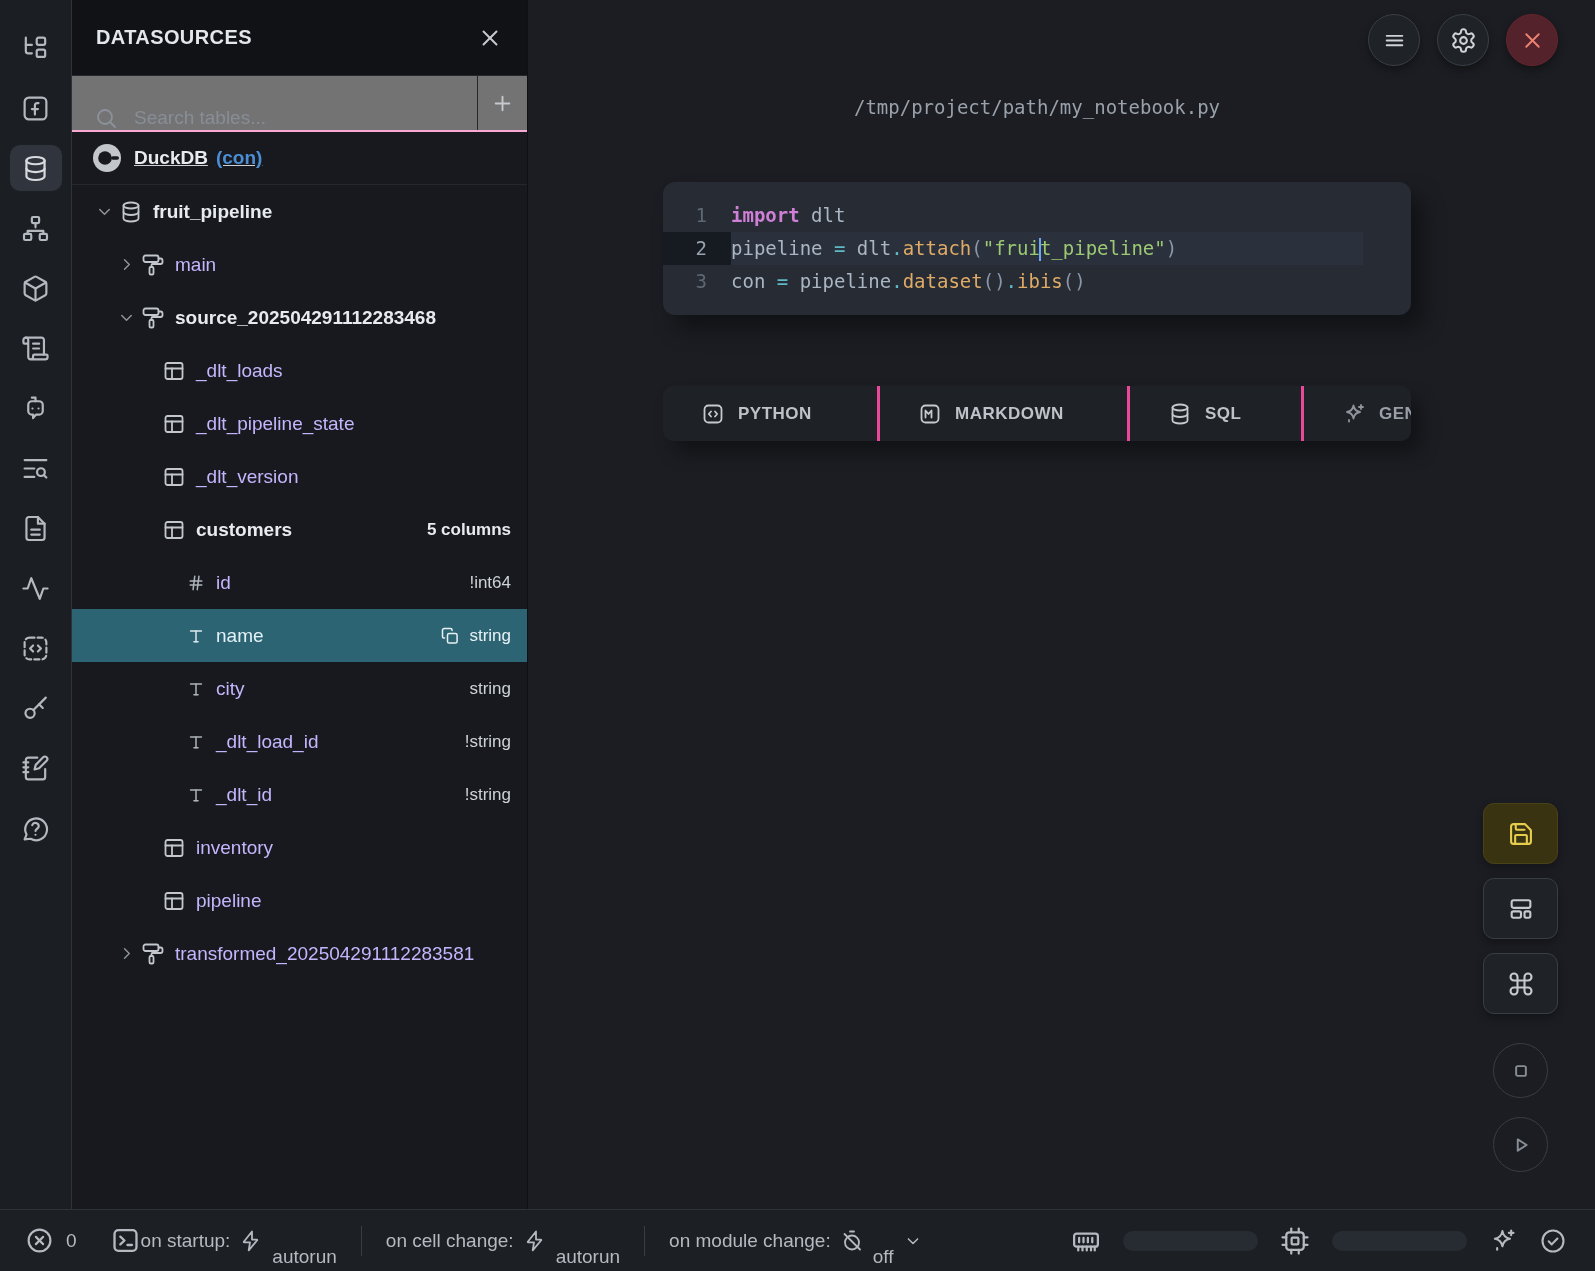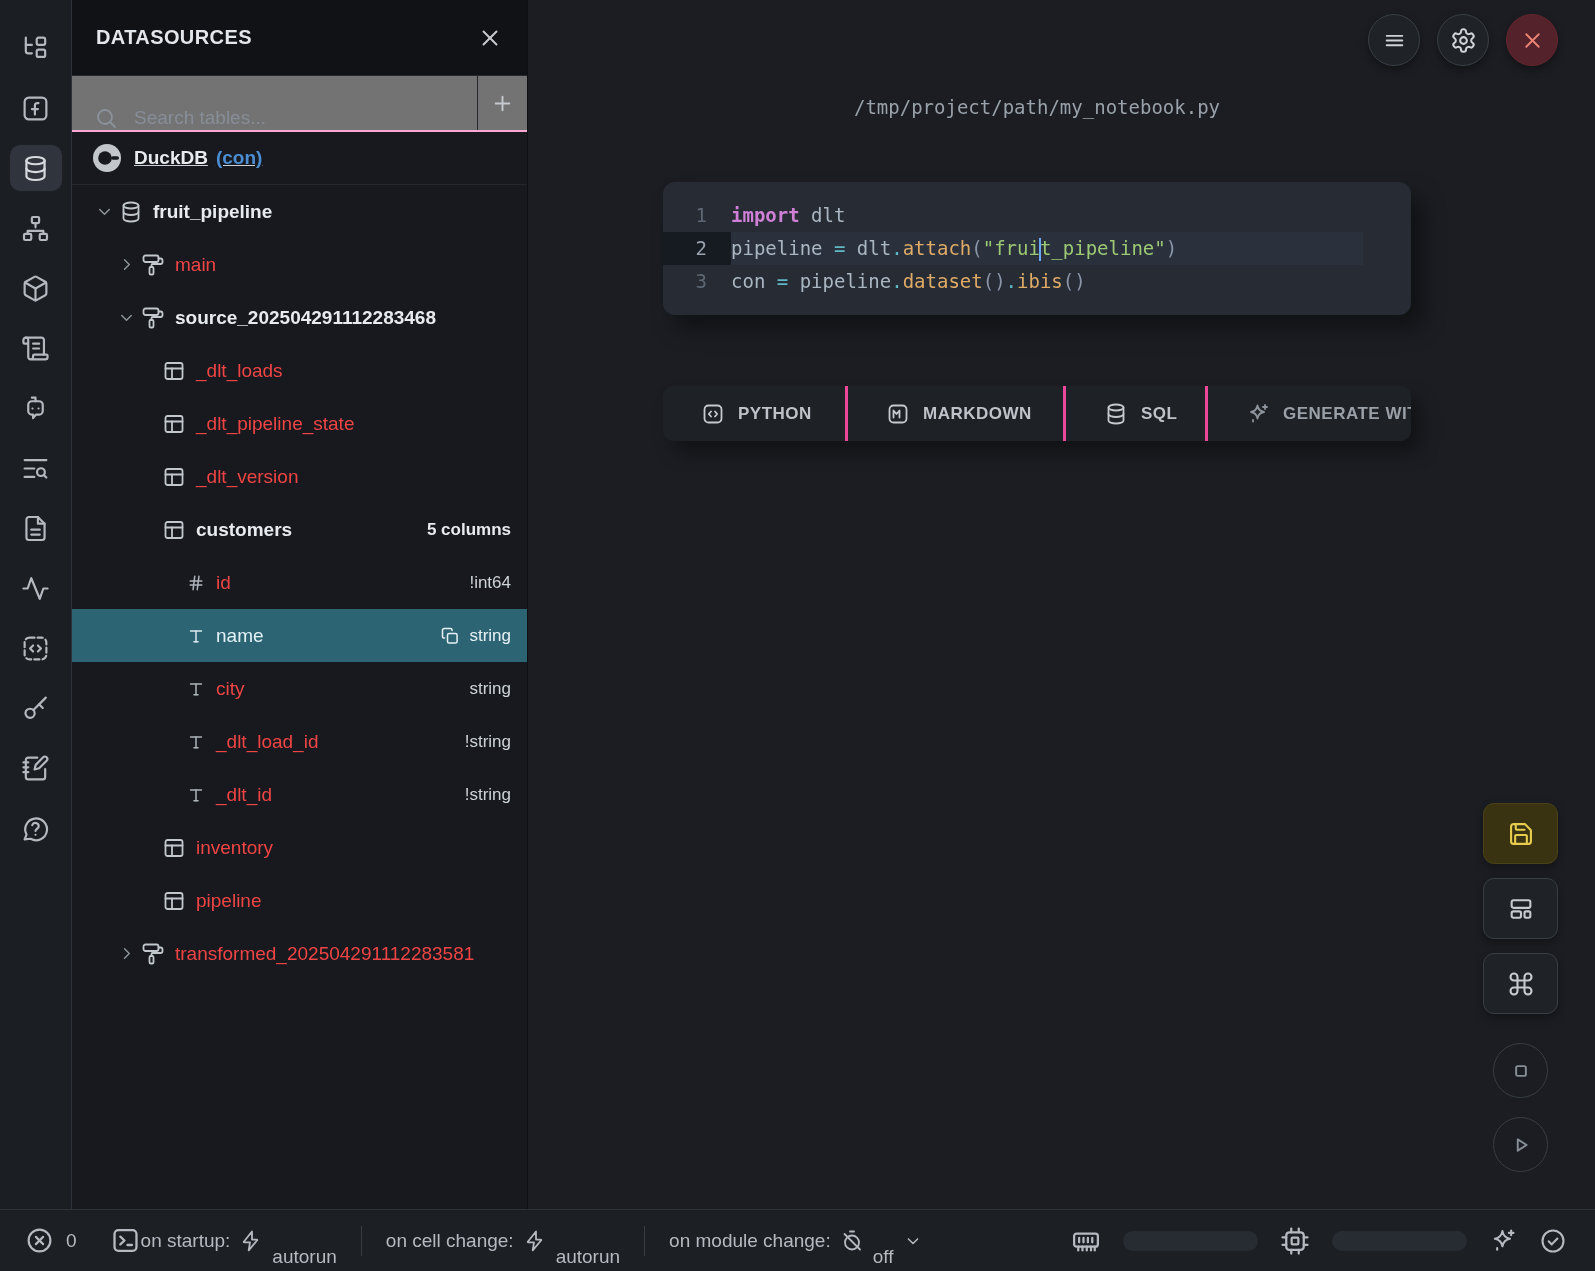--- a/index.html
+++ b/index.html
@@ -32,21 +32,21 @@
     align-items:center;justify-content:center;cursor:pointer;}
 
   #tree{overflow:hidden;}
   .tree-row{height:53px;display:flex;align-items:center;padding-right:16px;box-sizing:border-box;cursor:pointer;}
   .tree-row.conn{border-bottom:1px solid #24272d;}
   .tree-row.selected{background:#2d6473;}
   .tree-row .chev{width:24px;display:flex;justify-content:center;color:#8f969e;flex:none;margin-right:3px;}
   .tree-row .t-ic{color:#c2c7cd;margin-right:10px;display:flex;flex:none;}
   .tree-row .t-ic.dim{color:#aeb4bb;}
   .tree-row.selected .t-ic{color:#dce9ee;}
-  .tree-row .lbl{font-size:19px;color:#ef4444;white-space:nowrap;}
+  .tree-row .lbl{font-size:19px;color:#c4b5fd;white-space:nowrap;}
   .tree-row .lbl.b{font-weight:700;color:#e8ebee;}
   .tree-row.selected .lbl{color:#e3f2f7;}
   .tree-row .meta{margin-left:auto;display:flex;align-items:center;gap:9px;font-size:17px;color:#ced3d9;}
   .tree-row .meta.b{font-weight:700;color:#e8ebee;}
   .tree-row.selected .meta{color:#e8f2f6;}
   .conn-name{font-size:19px;font-weight:700;color:#e8ebee;margin-left:12px;}
   .conn-suffix{font-size:19px;font-weight:700;margin-left:8px;}
 
   
   #main{position:absolute;left:529px;right:0;top:0;bottom:62px;background:#1b1d22;}
@@ -71,21 +71,21 @@
   .codewrap code{position:relative;font-family:inherit;}
   .tk-kw{color:#cf7fd6;font-weight:700;}
   .tk-op{color:#5fb8c5;}
   .tk-fn{color:#dfab66;}
   .tk-str{color:#9cc973;}
   .tk-def{color:#aab6c2;}
   .tk-pa{color:#8b96a8;}
   .cursor{display:inline-block;width:2px;height:23px;background:#6aa7f8;vertical-align:middle;margin:0 -1px;}
 
   #cell-actions{position:absolute;left:134px;top:386px;width:748px;height:55px;background:#1e2126;
-    border-radius:10px;overflow:hidden;display:flex;box-shadow:10px 12px 18px rgba(0,0,0,.35);}
+    border-radius:10px;overflow:hidden;display:flex;box-shadow:10px 12px 18px rgba(0,0,0,.35);gap:32px;}
   .cell-btn{flex:none;display:flex;align-items:center;gap:13px;padding-left:38px;box-sizing:border-box;
     background:none;border:none;border-left:3px solid #ec4899;color:#c6cacf;cursor:pointer;white-space:nowrap;}
   .cell-btn:first-child{border-left:none;}
   .cell-btn .cb-label{font-size:17px;font-weight:700;letter-spacing:.5px;color:#bfc3c9;
     font-family:"Liberation Sans",sans-serif;}
   .cell-btn.muted{color:#8f959d;}
   .cell-btn.muted .cb-label{color:#9aa0a8;}
 
   #side-actions{position:absolute;top:0;right:0;bottom:0;width:130px;pointer-events:none;}
   .sq-btn{position:absolute;right:37px;width:75px;height:61px;border-radius:11px;background:#1f2227;

